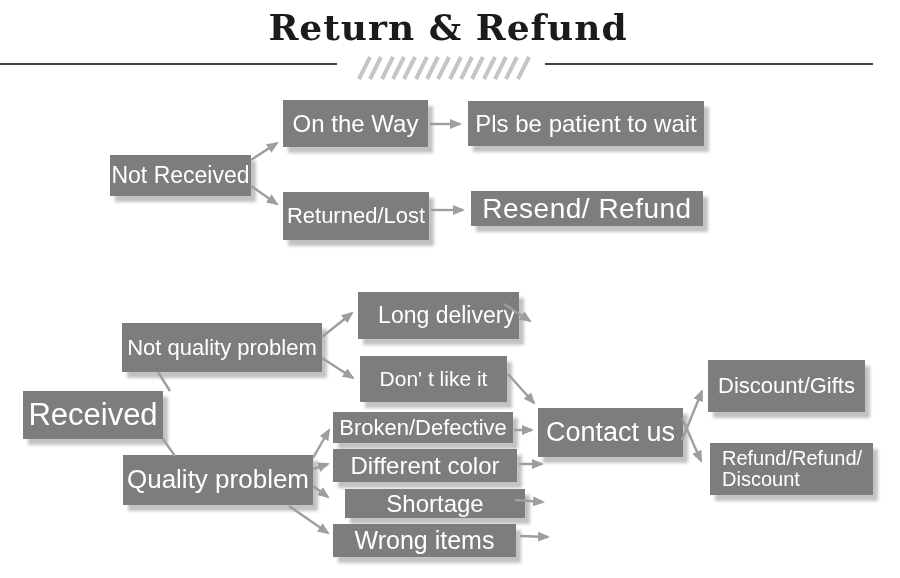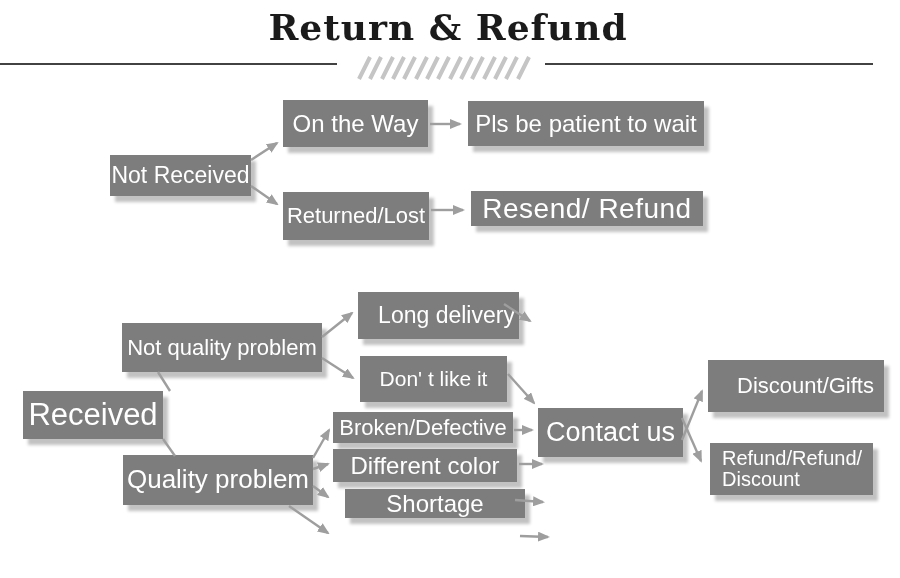--- a/index.html
+++ b/index.html
@@ -36,21 +36,21 @@
   #n-not-quality    {left:122px; top:323px; width:200px; height:49px; font-size:22px;}
   #n-long-delivery  {left:358px; top:292px; width:145px; height:47px; font-size:23px;padding-left:16px;}
   #n-dont-like      {left:360px; top:356px; width:147px; height:46px; font-size:21px;}
   #n-received       {left:23px;  top:391px; width:140px; height:48px; font-size:31px;}
   #n-quality        {left:123px; top:455px; width:190px; height:50px; font-size:26px;}
   #n-broken         {left:333px; top:412px; width:180px; height:31px; font-size:22px;}
   #n-different      {left:333px; top:449px; width:184px; height:33px; font-size:24px;}
   #n-shortage       {left:333px; top:489px; width:180px; height:29px; font-size:24px;margin-left:12px;}
   #n-wrong          {left:333px; top:524px; width:183px; height:33px; font-size:25px;}
   #n-contact        {left:538px; top:408px; width:145px; height:49px; font-size:27px;}
-  #n-discount-gifts {left:708px; top:360px; width:157px; height:52px; font-size:22px;padding-left:19px;}
+  #n-discount-gifts {left:708px; top:360px; width:157px; height:52px; font-size:22px;}
   #n-rrd{
     left:710px; top:443px; width:163px; height:52px; font-size:20px;
     flex-direction:column; align-items:flex-start; justify-content:center;
     padding-left:12px; box-sizing:border-box;
   }
   
   #overlay{position:absolute; left:0; top:0; pointer-events:none;}
   #overlay .arrow, #overlay .connector{stroke:var(--arrow); stroke-width:2.4; fill:none;}
   #overlay .hatch{stroke:var(--hatch); stroke-width:4; fill:none;}
   #overlay marker path{fill:var(--arrow);}
@@ -70,20 +70,21 @@
   <div class="node" id="n-returned-lost">Returned/Lost</div>
   <div class="node" id="n-resend-refund">Resend/ Refund</div>
   <div class="node" id="n-received">Received</div>
   <div class="node" id="n-not-quality">Not quality problem</div>
   <div class="node" id="n-long-delivery">Long delivery</div>
   <div class="node" id="n-dont-like">Don' t like it</div>
   <div class="node" id="n-quality">Quality problem</div>
   <div class="node" id="n-broken">Broken/Defective</div>
   <div class="node" id="n-different">Different color</div>
   <div class="node" id="n-shortage">Shortage</div>
+  <div class="node" id="n-wrong">Wrong items</div>
   <div class="node" id="n-contact">Contact us</div>
   <div class="node" id="n-discount-gifts">Discount/Gifts</div>
   <div class="node" id="n-rrd">
     <span>Refund/Refund/</span>
     <span>Discount</span>
   </div>
 
   <svg id="overlay" width="900" height="578" viewBox="0 0 900 578">
     <defs>
       <marker id="ah" viewBox="0 0 12 10" refX="10" refY="5" markerWidth="12" markerHeight="10" markerUnits="userSpaceOnUse" orient="auto">

